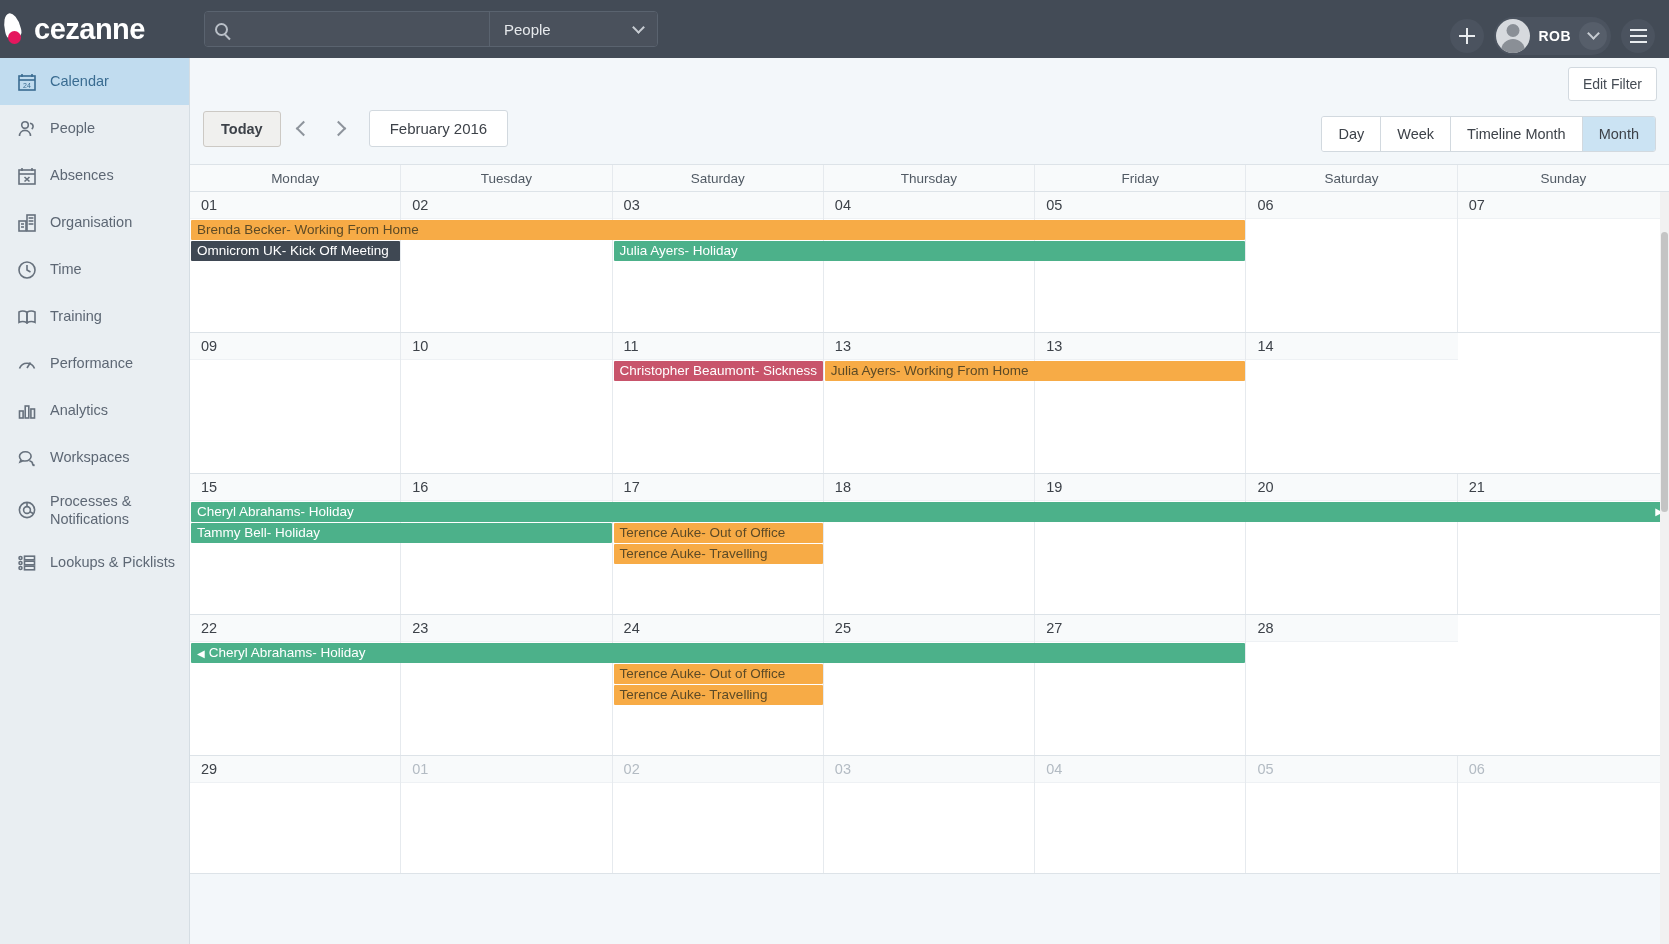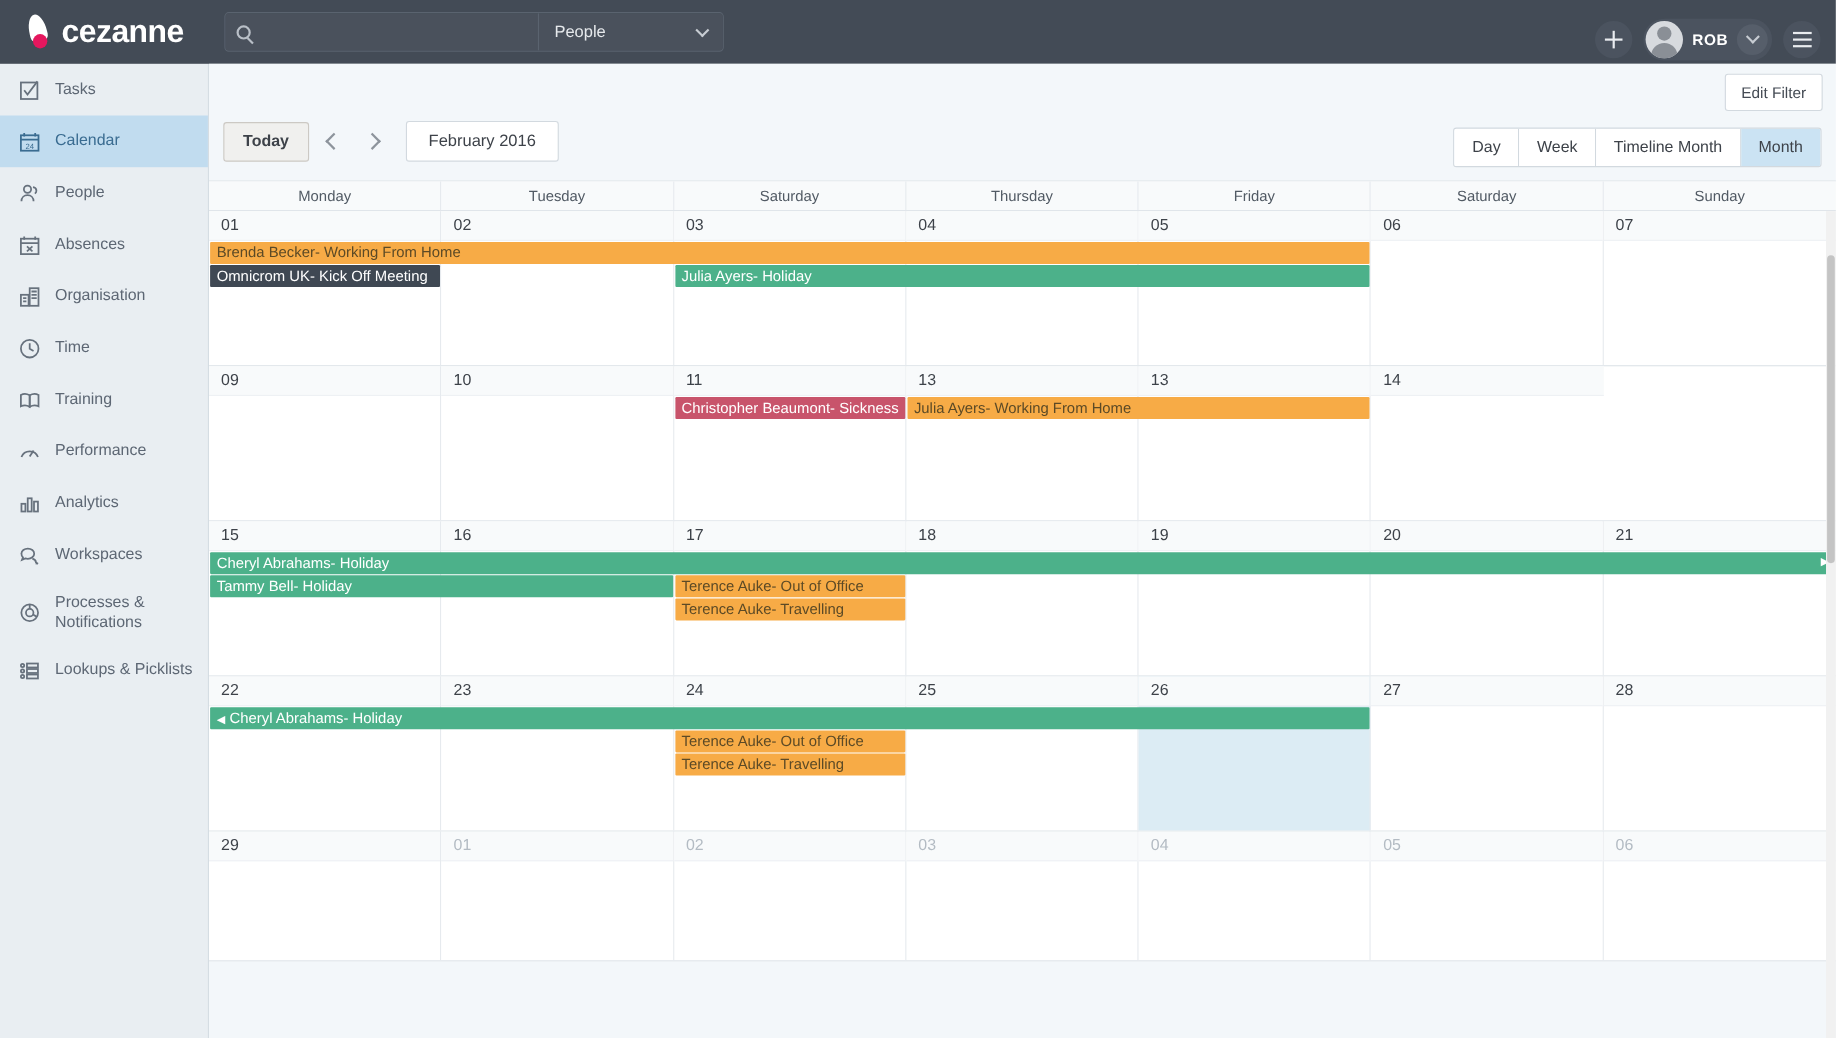--- a/index.html
+++ b/index.html
@@ -9,21 +9,21 @@
     background: #ffffff;
     overflow: hidden;
   }
 
   
   #topbar {
     height: 58px; background: #434b56;
     display: flex; align-items: center;
     position: relative;
   }
-  #logo-area { width: 190px; display: flex; align-items: center; padding-left: 22px; }
+  #logo-area { width: 190px; display: flex; align-items: center; }
   .logo-mark { position: relative; width: 30px; height: 34px; margin-right: 4px; }
   .logo-drop {
     position: absolute; left: 4px; top: 1px;
     width: 16px; height: 26px; background: #ffffff;
     border-radius: 60% 60% 50% 50% / 78% 78% 30% 30%;
     transform: rotate(-14deg);
   }
   .logo-dot {
     position: absolute; left: 8px; top: 19px;
     width: 13px; height: 13px; border-radius: 50%;
@@ -254,29 +254,20 @@
       <span class="burger-line"></span>
       <span class="burger-line"></span>
       <span class="burger-line"></span>
     </div>
   </div>
 </div>
 
 <div id="body-area">
 
   <nav id="sidebar">
-      <div class="nav-item">
-        <span class="nav-ico">
-          <svg width="20" height="20" viewBox="0 0 20 20">
-            <rect x="2" y="3" width="15" height="15" stroke="#67717d" stroke-width="1.6" fill="none"></rect>
-            <polyline points="5,10 8,14 17,2" stroke="#67717d" stroke-width="1.6" fill="none"></polyline>
-          </svg>
-        </span>
-        <span class="nav-label">Tasks</span>
-      </div>
       <div class="nav-item active">
         <span class="nav-ico">
           <svg width="20" height="20" viewBox="0 0 20 20">
             <rect x="2" y="4" width="16" height="14" stroke="#3a6c91" stroke-width="1.6" fill="none"></rect>
             <line x1="2" y1="8" x2="18" y2="8" stroke="#3a6c91" stroke-width="1.6"></line>
             <line x1="5" y1="2" x2="5" y2="5" stroke="#3a6c91" stroke-width="1.6"></line>
             <line x1="15" y1="2" x2="15" y2="5" stroke="#3a6c91" stroke-width="1.6"></line>
             <text x="10" y="16" font-size="7" fill="#3a6c91" text-anchor="middle" font-family="Liberation Sans">24</text>
           </svg>
         </span>
@@ -521,23 +512,20 @@
               </div>
               <div class="day-cell">
                 <div class="day-num-band">23</div>
               </div>
               <div class="day-cell">
                 <div class="day-num-band">24</div>
               </div>
               <div class="day-cell">
                 <div class="day-num-band">25</div>
               </div>
-              <div class="day-cell highlight">
-                <div class="day-num-band">26</div>
-              </div>
               <div class="day-cell">
                 <div class="day-num-band">27</div>
               </div>
               <div class="day-cell">
                 <div class="day-num-band">28</div>
               </div>
             </div>
             <div class="events">
               <div class="ev green" style="left: calc(0% + 1px); width: calc(71.4286% - 2px); top: 0px;"><span class="cont-l">◀</span><span>Cheryl Abrahams- Holiday</span></div>
               <div class="ev orange" style="left: calc(28.5714% + 1px); width: calc(14.2857% - 2px); top: 21px;"><span>Terence Auke- Out of Office</span></div>

